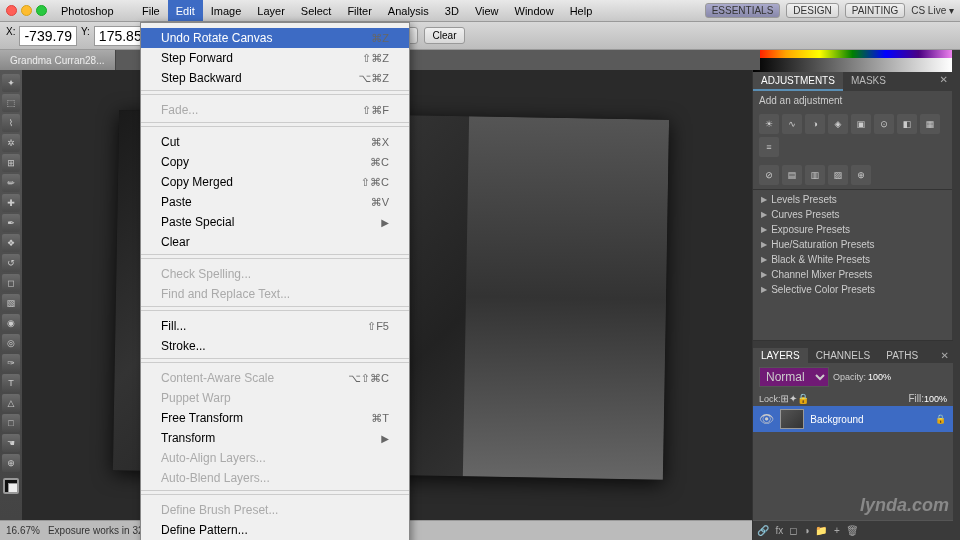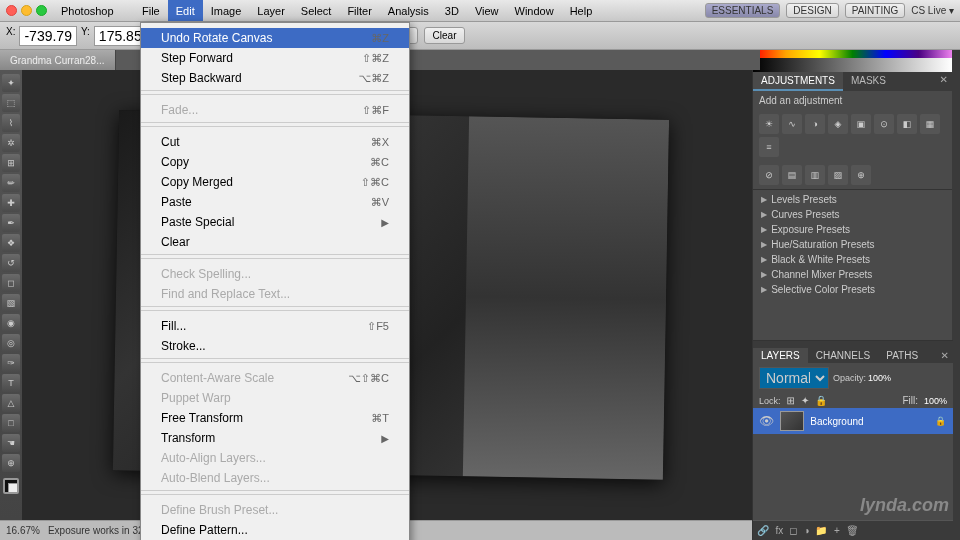--- a/index.html
+++ b/index.html
@@ -350,40 +350,40 @@
       cursor: pointer;
     }
     .layers-tab.active { background: #4a4a4a; color: #fff; }
     .layers-controls {
       padding: 4px 6px;
       display: flex;
       align-items: center;
       gap: 4px;
     }
     .layer-blend-select {
-      background: #0369a1;
+      background: #701a75;
       border: 1px solid #555;
       color: #ccc;
-      font-size: 14px;
+      font-size: 12px;
       padding: 1px 2px;
       width: 70px;
     }
     .layer-opacity {
       display: flex;
       align-items: center;
       gap: 2px;
       font-size: 9px;
       color: #ccc;
     }
     .layer-opacity-val { color: #fff; }
     .layers-lock-row {
       padding: 2px 6px;
       display: flex;
       align-items: center;
-      gap: 6px;
+      gap: 0;
       font-size: 10px;
       color: #ccc;
     }
     .lock-icon { font-size: 9px; }
     .fill-val { color: #fff; font-size: 9px; }
     .layer-row {
       display: flex;
       align-items: center;
       padding: 3px 6px;
       gap: 6px;

